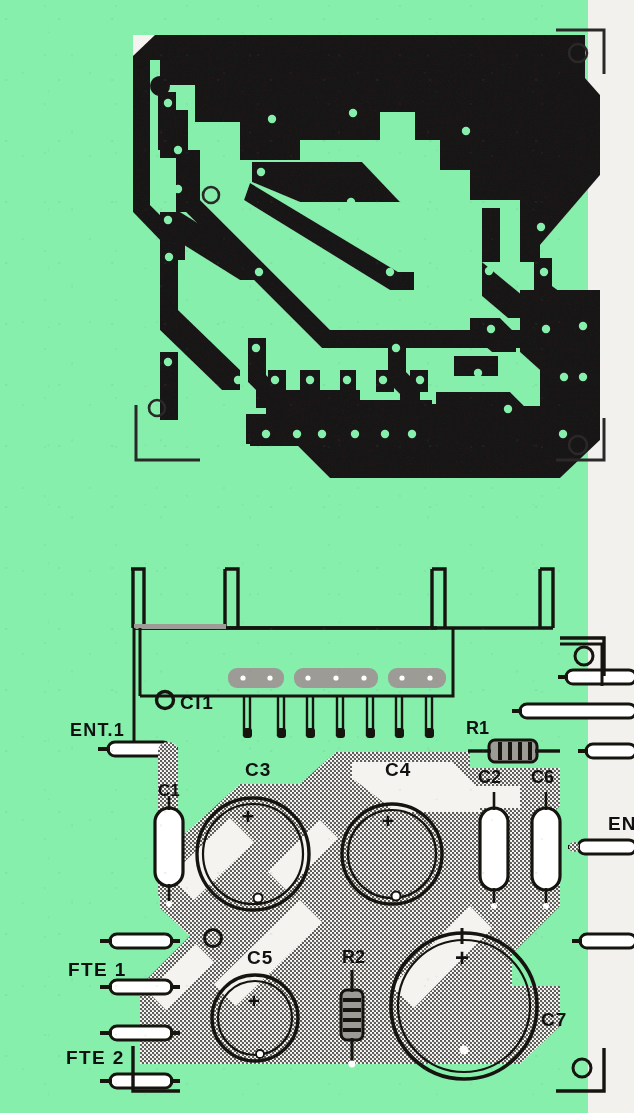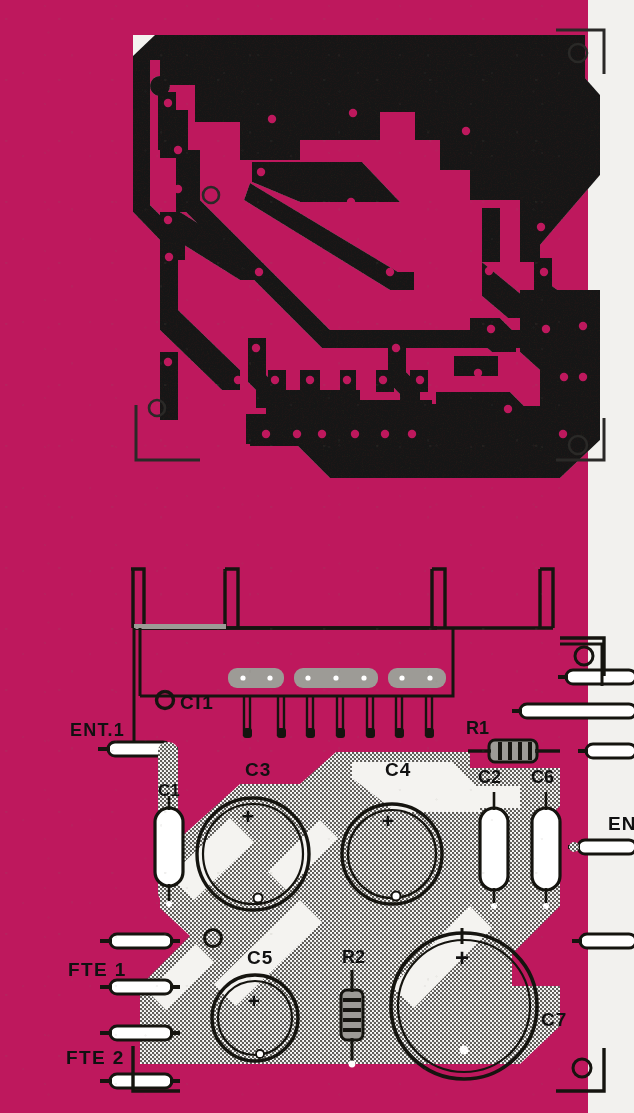--- a/index.html
+++ b/index.html
@@ -1,17 +1,17 @@
 <!DOCTYPE html>
 <html><head>
 <meta charset="utf-8">
 <style>
   html,body{margin:0;padding:0;background:#f2f1ee;}
   body{width:634px;height:1113px;overflow:hidden;font-family:"Liberation Sans",sans-serif;}
-  #page{position:relative;width:588px;height:1113px;background:#be185d;}
+  #page{position:relative;width:588px;height:1113px;background:#86efac;}
   
   #page:before{
     content:"";position:absolute;inset:0;pointer-events:none;z-index:60;
     background-image:
       radial-gradient(circle at 12% 31%, rgba(120,115,105,.14) 0 1px, transparent 1.4px),
       radial-gradient(circle at 63% 12%, rgba(120,115,105,.10) 0 1px, transparent 1.4px),
       radial-gradient(circle at 81% 72%, rgba(120,115,105,.12) 0 1px, transparent 1.4px),
       radial-gradient(circle at 34% 88%, rgba(120,115,105,.10) 0 1px, transparent 1.4px),
       radial-gradient(circle at 50% 55%, rgba(120,115,105,.08) 0 1px, transparent 1.4px);
     background-size:53px 61px,71px 49px,89px 77px,67px 83px,97px 59px;

